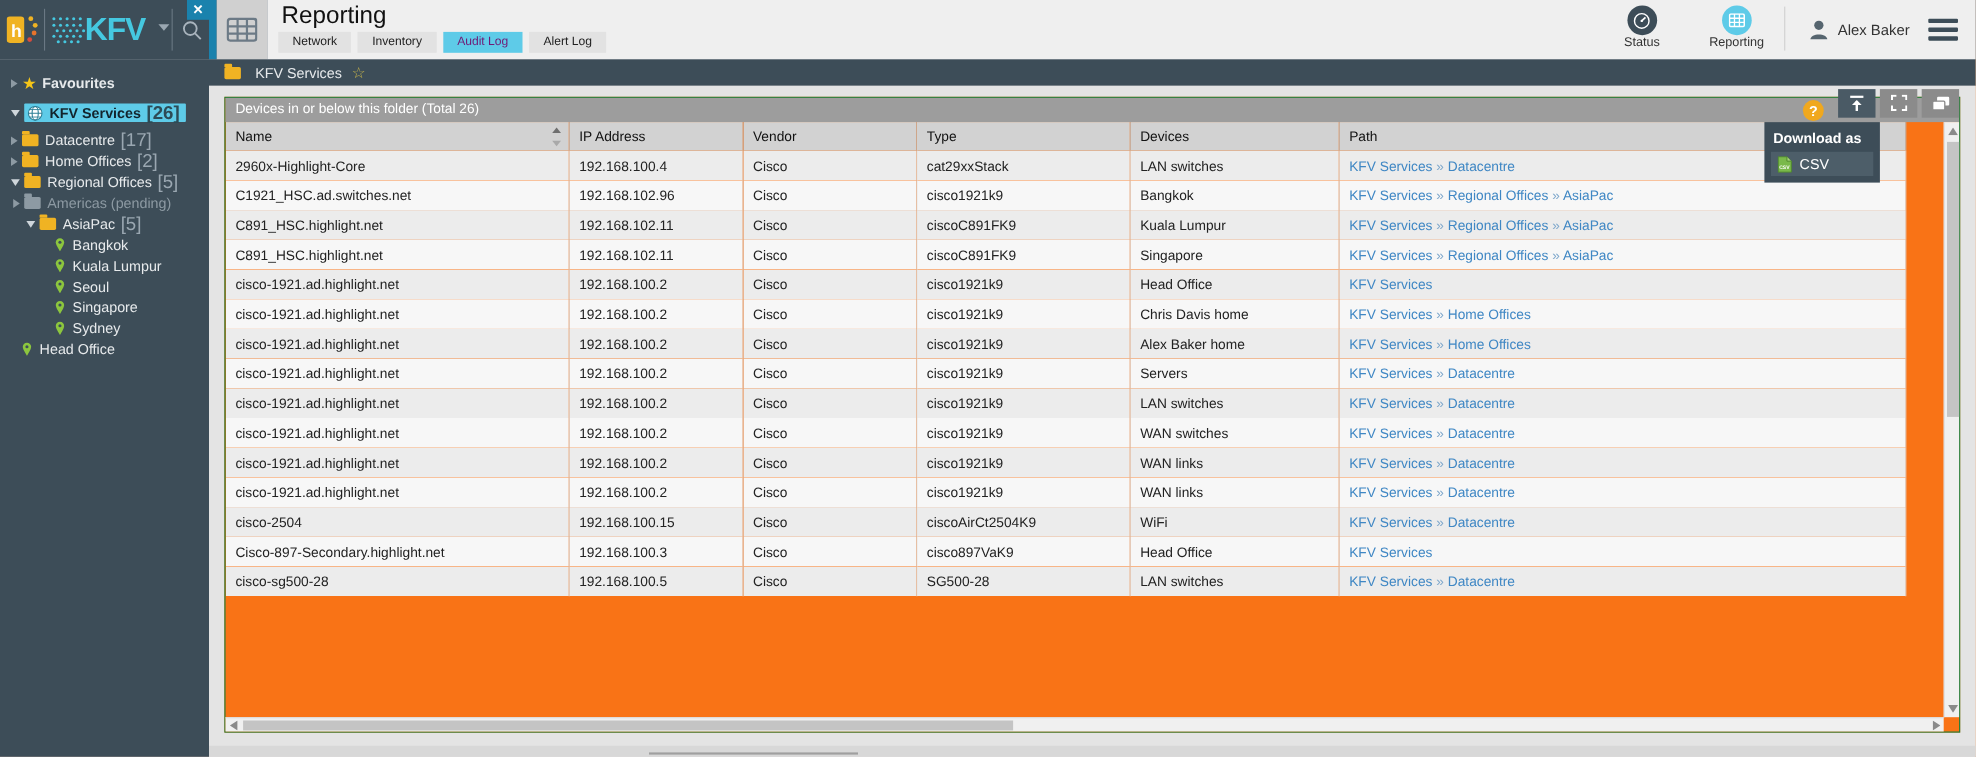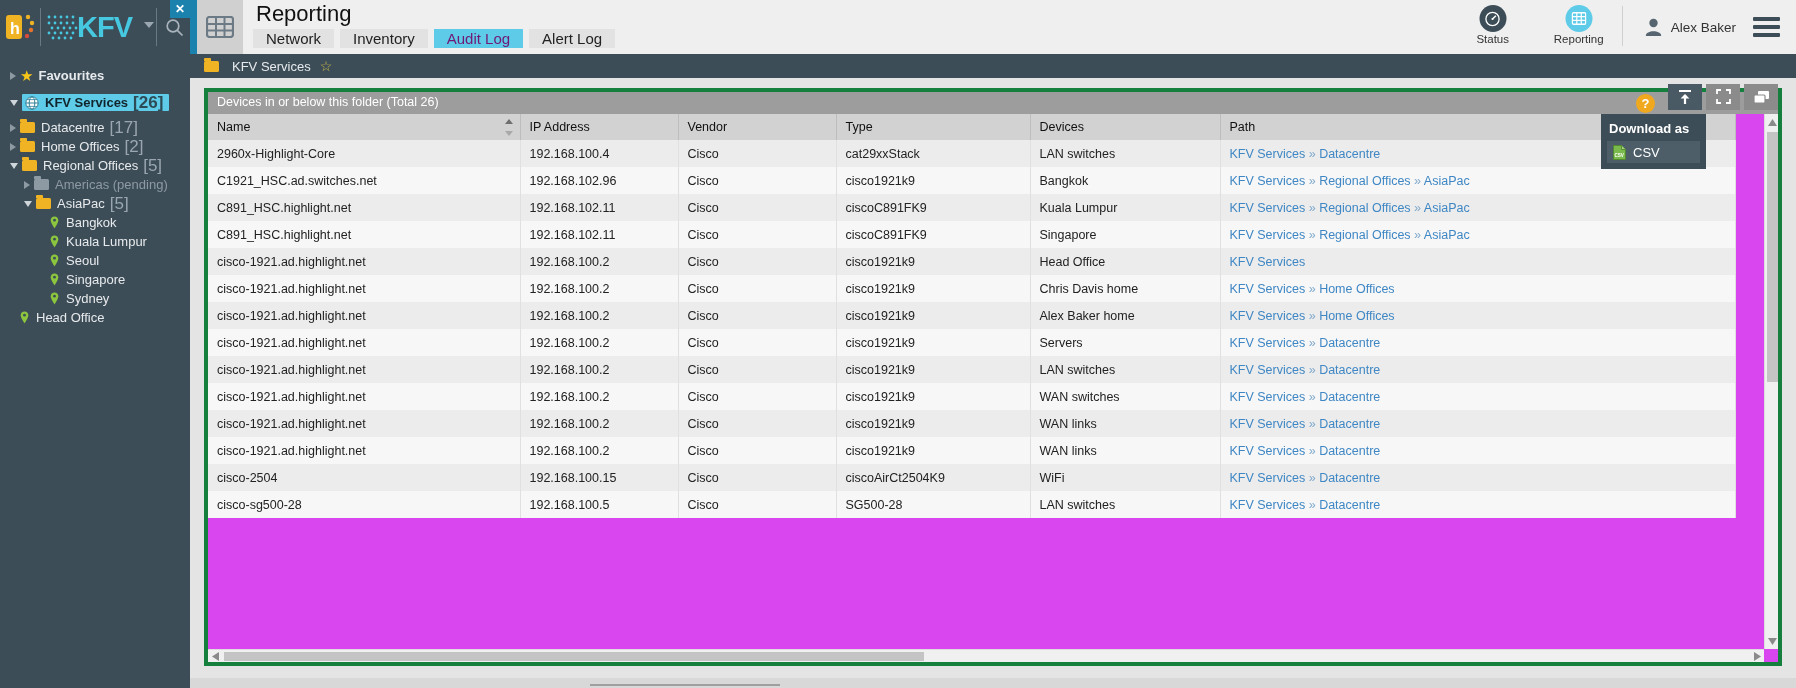--- a/index.html
+++ b/index.html
@@ -27,21 +27,21 @@
       font-size:12px; line-height:18px; text-align:center; font-weight:bold; }
 
   .accentbar { position:absolute; left:190px; top:0; width:7px; height:54px; background:#1a82ad; }
 
   .gridicon-wrap { position:absolute; left:197px; top:0; width:46px; height:54px; background:#d0d0d0;
       display:flex; align-items:center; justify-content:center; }
 
   .titlezone { position:absolute; left:243px; top:0; right:0; height:54px; background:#efefef;padding-left:40px; }
   .page-title { position:absolute; left:13px; top:1px; font-size:22px; color:#111; font-weight:normal; }
   .tabs { position:absolute; left:10px; top:29px; display:flex; gap:6px; }
-  .tab { height:19px; line-height:19px; padding:0 13px; background:#e2e2e2; color:#222; font-size:15px; cursor:pointer; }
+  .tab { height:19px; line-height:19px; padding:0 13px; background:#e2e2e2; color:#222; font-size:11px; cursor:pointer; }
   .tab.active { background:#5ecbe8; color:#701a75; }
 
   .hdr-icons { position:absolute; right:0; top:0; height:54px; display:flex; align-items:flex-start; }
   .hdr-icon { width:86px; height:54px; position:relative; cursor:pointer; }
   .hdr-circ { position:absolute; left:50%; top:5px; transform:translateX(-50%); width:27px; height:27px; border-radius:50%;
       display:flex; align-items:center; justify-content:center; }
   .hdr-lab { position:absolute; left:0; right:0; top:33px; text-align:center; font-size:11.5px; color:#333; }
   .hdr-sep { width:1px; height:40px; background:#cfcfcf; margin-top:6px; }
   .userzone { display:flex; align-items:center; height:54px; padding:0 0 0 22px; cursor:pointer; }
   .user-name { font-size:13.5px; color:#333; margin-left:9px; }
@@ -67,21 +67,21 @@
   .fav-star { color:#f5c518; font-size:15px; margin-right:5px; }
   .dim { color:#8d9aa3; }
 
   
   .crumbbar { position:absolute; left:190px; top:54px; right:0; height:24px; background:#3d4d58; display:flex; align-items:center; padding-left:14px; }
   .crumb-txt { color:#e7eaec; font-size:13px; margin-left:7px; }
   .crumb-star { margin-left:9px; color:#cdb94a; font-size:14px; cursor:pointer; }
 
   
   .main { position:absolute; left:190px; top:78px; right:0; bottom:0; background:#e4e4e4; }
-  .panel { position:absolute; left:14px; top:10px; right:14px; bottom:22px; background:#d946ef; border:4px solid #15803d; }
+  .panel { position:absolute; left:14px; top:10px; right:14px; bottom:22px; background:#f97316; border:1px solid #15803d; }
   .panel-head { height:22px; background:#9d9d9d; position:relative; }
   .panel-title { position:absolute; left:9px; top:3px; color:#fff; font-size:12.5px; }
   .panel-tools { position:absolute; right:0; top:-13px; display:flex; align-items:center; height:35px; }
   .help-badge { width:19px; height:19px; border-radius:50%; background:#f0a81e; color:#fff; font-weight:bold; font-size:13px;
       display:flex; align-items:center; justify-content:center; margin-right:9px; margin-top:13px; cursor:pointer; }
   .tool-btn { width:34px; height:26px; background:#8b8b8b; display:flex; align-items:center; justify-content:center; margin-left:4px; cursor:pointer; }
   .tool-btn.dark { background:#4a5a65; }
 
   
   .dropdown { position:absolute; right:72px; top:22px; width:105px; background:#3d4d58; z-index:50; padding-bottom:6px; }
@@ -274,21 +274,21 @@
       </span>
     </div>
     <div class="tree-row" style="padding-left: 10px;">
       <div class="tw down"></div>
       <span style="display: inline-flex; align-items: center;">
         <div class="folder"></div>
         <span>Regional Offices</span>
         <span class="cnt">[5]</span>
       </span>
     </div>
-    <div class="tree-row" style="padding-left: 24px;">
+    <div class="tree-row" style="padding-left: 12px;">
       <div class="tw right"></div>
       <span style="display: inline-flex; align-items: center;">
         <div class="folder grey"></div>
         <span class="dim">Americas (pending)</span>
       </span>
     </div>
     <div class="tree-row" style="padding-left: 24px;">
       <div class="tw down"></div>
       <span style="display: inline-flex; align-items: center;">
         <div class="folder"></div>
@@ -524,20 +524,28 @@
             </tr>
             <tr>
               <td>cisco-2504</td>
               <td>192.168.100.15</td>
               <td>Cisco</td>
               <td>ciscoAirCt2504K9</td>
               <td>WiFi</td>
               <td class="path"><a href="#">KFV Services</a><span class="sep"> » </span><a href="#">Datacentre</a></td>
             </tr>
             <tr>
+              <td>Cisco-897-Secondary.highlight.net</td>
+              <td>192.168.100.3</td>
+              <td>Cisco</td>
+              <td>cisco897VaK9</td>
+              <td>Head Office</td>
+              <td class="path"><a href="#">KFV Services</a></td>
+            </tr>
+            <tr>
               <td>cisco-sg500-28</td>
               <td>192.168.100.5</td>
               <td>Cisco</td>
               <td>SG500-28</td>
               <td>LAN switches</td>
               <td class="path"><a href="#">KFV Services</a><span class="sep"> » </span><a href="#">Datacentre</a></td>
             </tr>
           </tbody>
       </table>
     </div>

